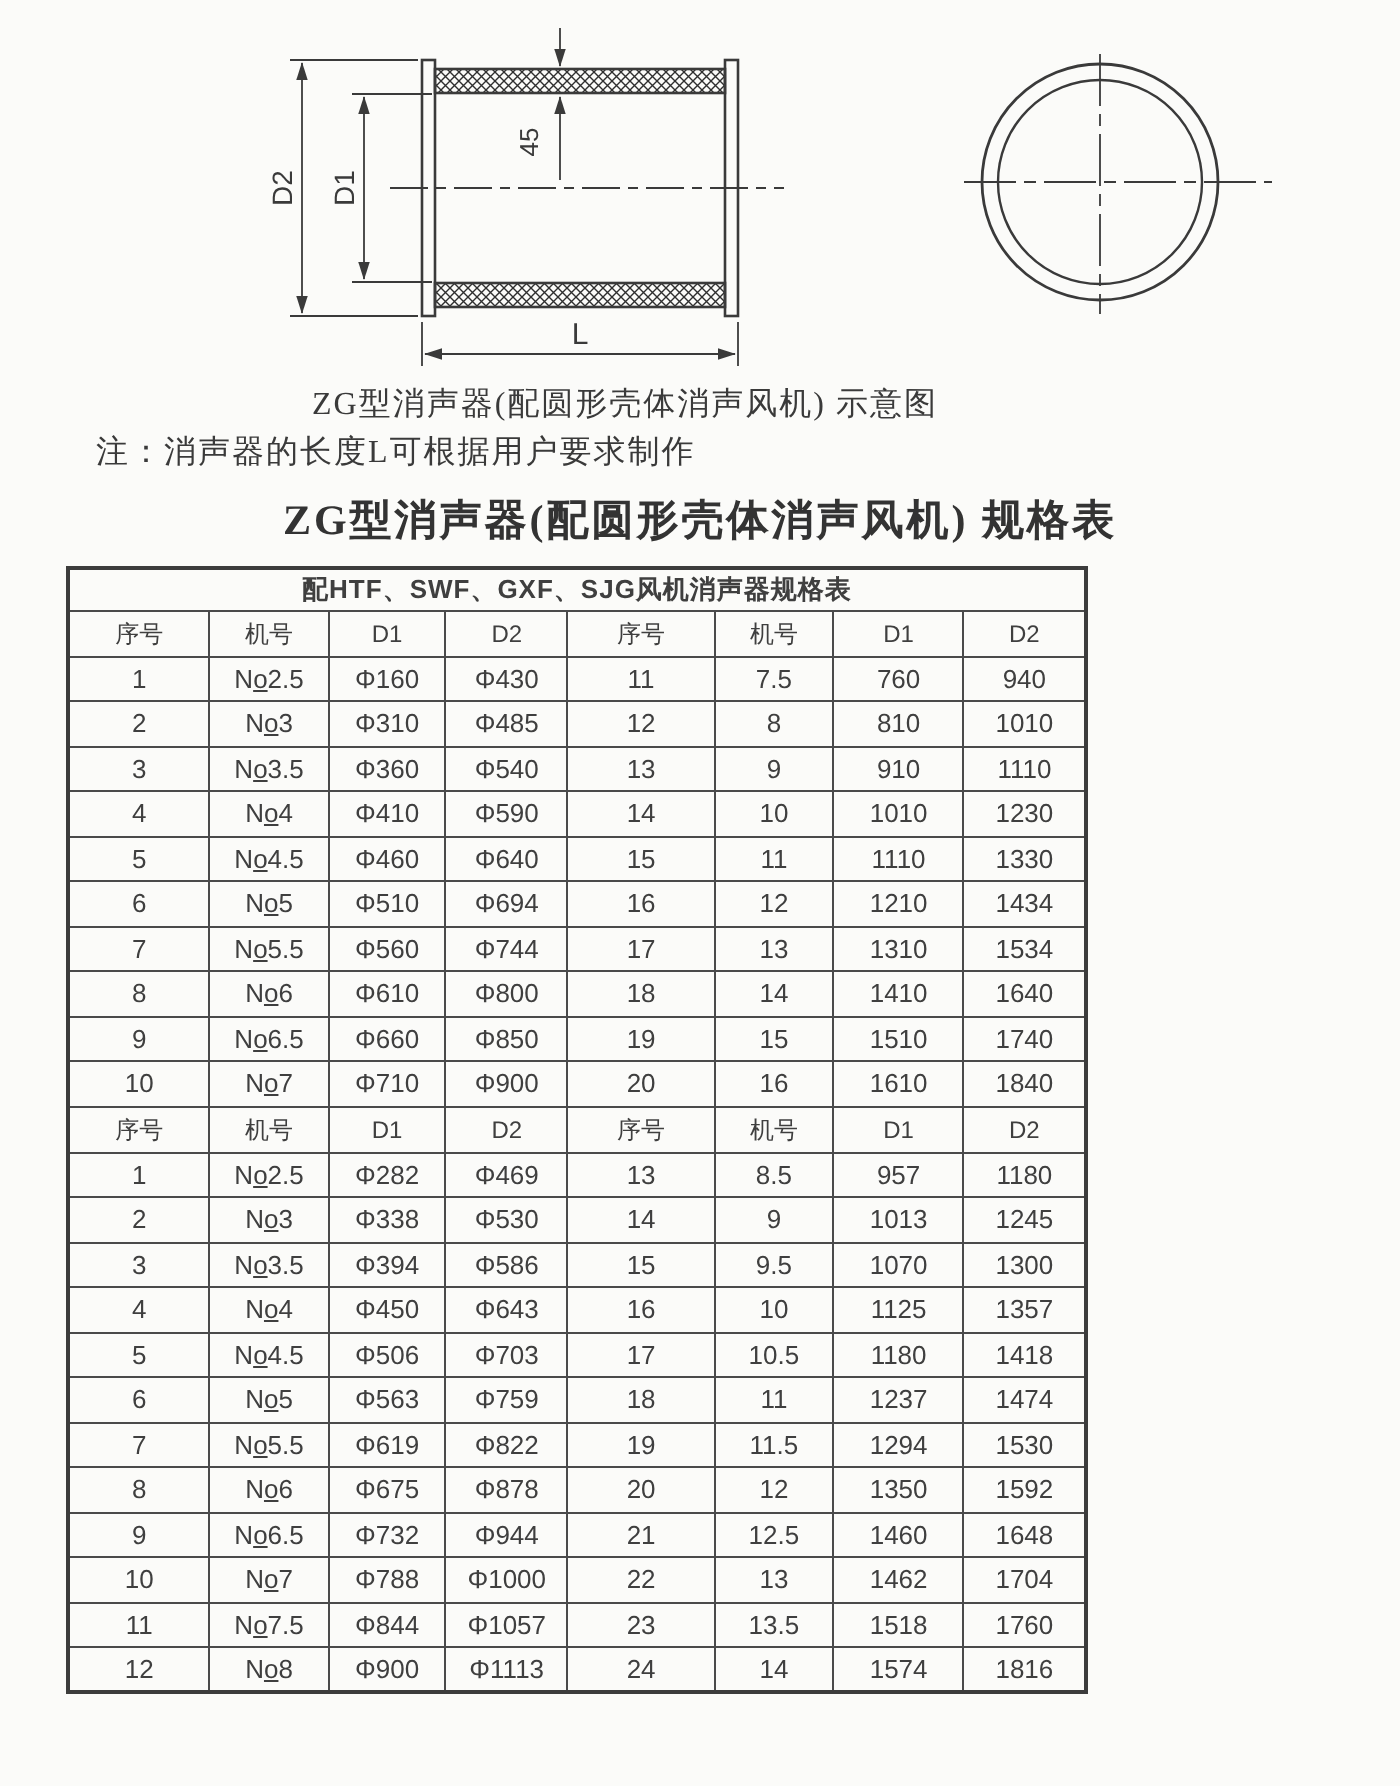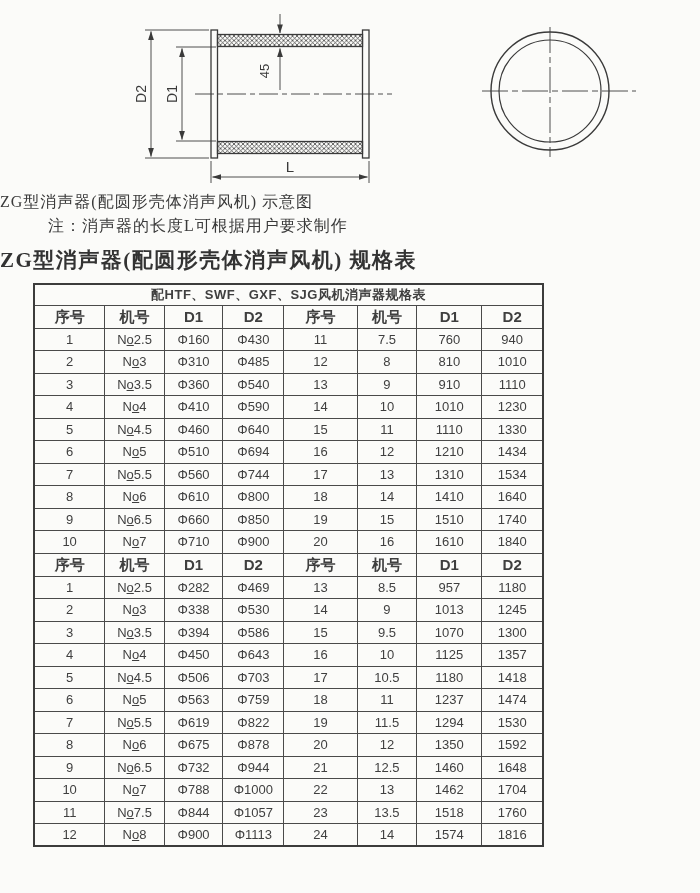--- a/index.html
+++ b/index.html
@@ -4,47 +4,47 @@
 <style>
   * { box-sizing: border-box; }
   html,body { margin:0; padding:0; }
   body { background:#d9d9d9; font-family:"Liberation Sans",sans-serif; }
   .page {
     position:relative; width:700px; height:893px; margin:0 auto;
     background:#fbfbf9; color:#3c3c3c; overflow:hidden;
   }
   .drawing { position:absolute; left:0; top:0; }
   .caption {
-    position:absolute; left:0; top:192px; width:625px; text-align:left;
+    position:absolute; left:0; top:192px; width:625px; text-align:center;
     font-family:"Liberation Serif",serif; font-size:16px; letter-spacing:1px;
     color:#3a3a3a; white-space:nowrap;
   }
   .note {
     position:absolute; left:48px; top:216px;
     font-family:"Liberation Serif",serif; font-size:16px; letter-spacing:1px;
     color:#3a3a3a; white-space:nowrap;
   }
   .table-title {
-    position:absolute; left:0; top:246px; width:700px; 
+    position:absolute; left:0; top:246px; width:700px; text-align:center;
     font-family:"Liberation Serif",serif; font-size:21px; font-weight:bold;
     letter-spacing:1.5px; color:#333; white-space:nowrap;
   }
   table.spec {
     position:absolute; left:33px; top:283px; width:511px;
     border-collapse:collapse; table-layout:fixed;
     border:2px solid #3c3c3c;
     font-family:"Liberation Sans",sans-serif; color:#3f3f3f;
   }
   table.spec td {
     border:1px solid #4a4a4a; text-align:center; vertical-align:middle;
     font-size:13px; height:22.5px; padding:0; line-height:1;
     overflow:hidden; white-space:nowrap;
   }
   table.spec td.sec { font-weight:bold; font-size:13px; height:21px; letter-spacing:0.5px; }
-  table.spec td.hd  { font-weight:bold; font-size:15px; height:23px; }
+  table.spec td.hd  { font-weight:normal; font-size:12px; height:23px; }
   .uo { text-decoration:underline; text-underline-offset:1px; }
 </style>
 </head>
 <body>
 
 <div class="page">
 
   <svg class="drawing" width="700" height="190" viewBox="0 0 700 190">
     <defs>
       <pattern id="hatch" width="4.5" height="4.5" patternUnits="userSpaceOnUse">

